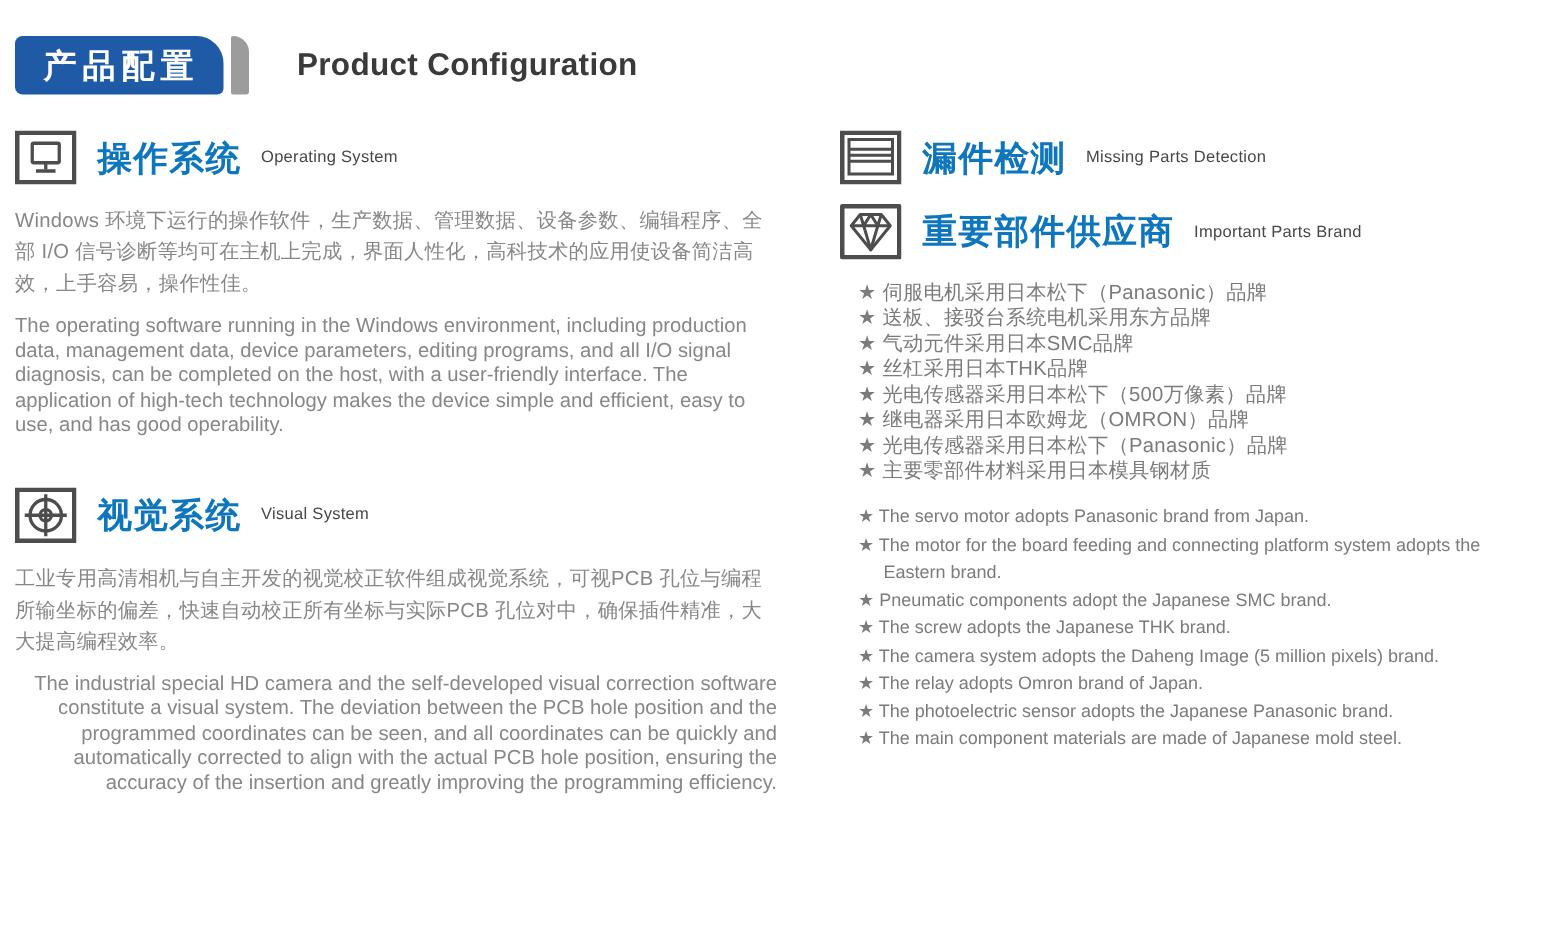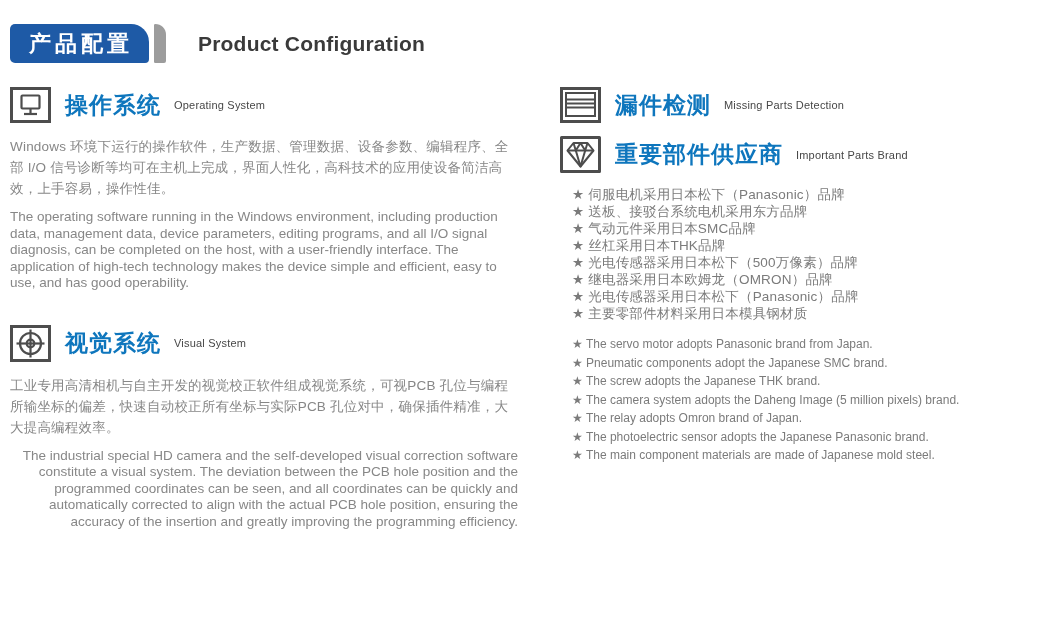--- a/index.html
+++ b/index.html
@@ -153,20 +153,21 @@
             <li>★ 送板、接驳台系统电机采用东方品牌</li>
             <li>★ 气动元件采用日本SMC品牌</li>
             <li>★ 丝杠采用日本THK品牌</li>
             <li>★ 光电传感器采用日本松下（500万像素）品牌</li>
             <li>★ 继电器采用日本欧姆龙（OMRON）品牌</li>
             <li>★ 光电传感器采用日本松下（Panasonic）品牌</li>
             <li>★ 主要零部件材料采用日本模具钢材质</li>
           </ul>
         <ul class="list en-list">
             <li>★ The servo motor adopts Panasonic brand from Japan.</li>
+            <li>★ The motor for the board feeding and connecting platform system adopts the Eastern brand.</li>
             <li>★ Pneumatic components adopt the Japanese SMC brand.</li>
             <li>★ The screw adopts the Japanese THK brand.</li>
             <li>★ The camera system adopts the Daheng Image (5 million pixels) brand.</li>
             <li>★ The relay adopts Omron brand of Japan.</li>
             <li>★ The photoelectric sensor adopts the Japanese Panasonic brand.</li>
             <li>★ The main component materials are made of Japanese mold steel.</li>
           </ul>
       </div>
 
     </section>

